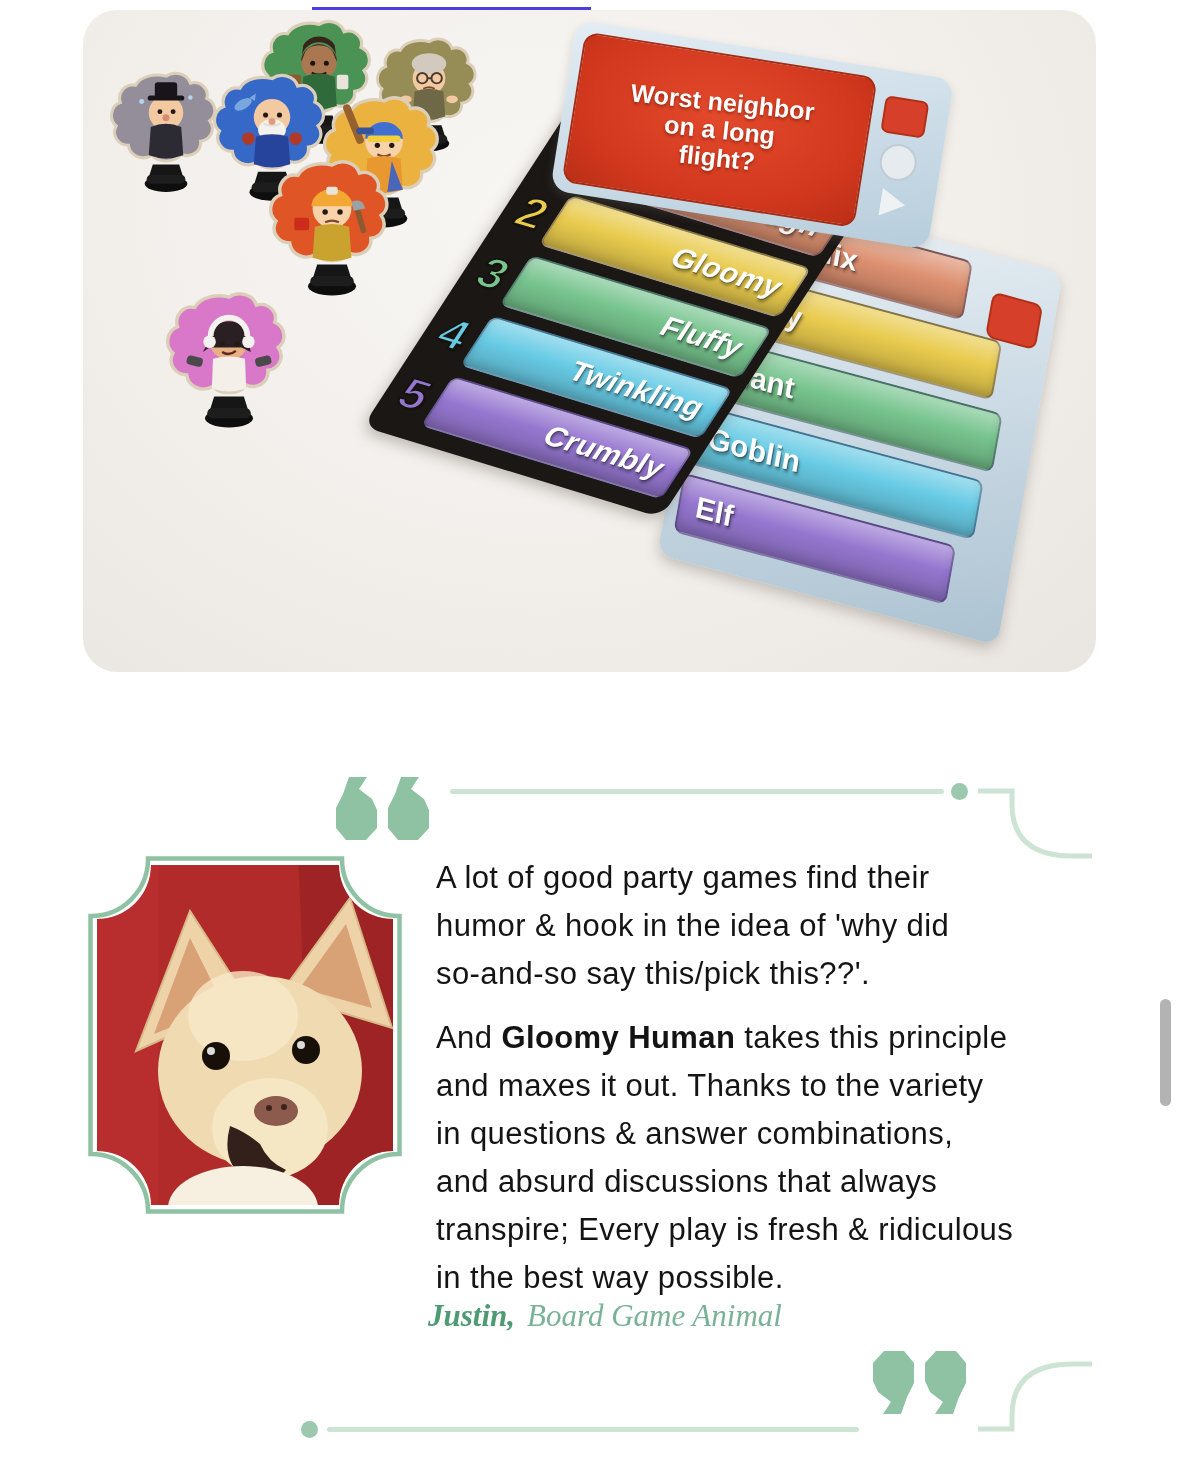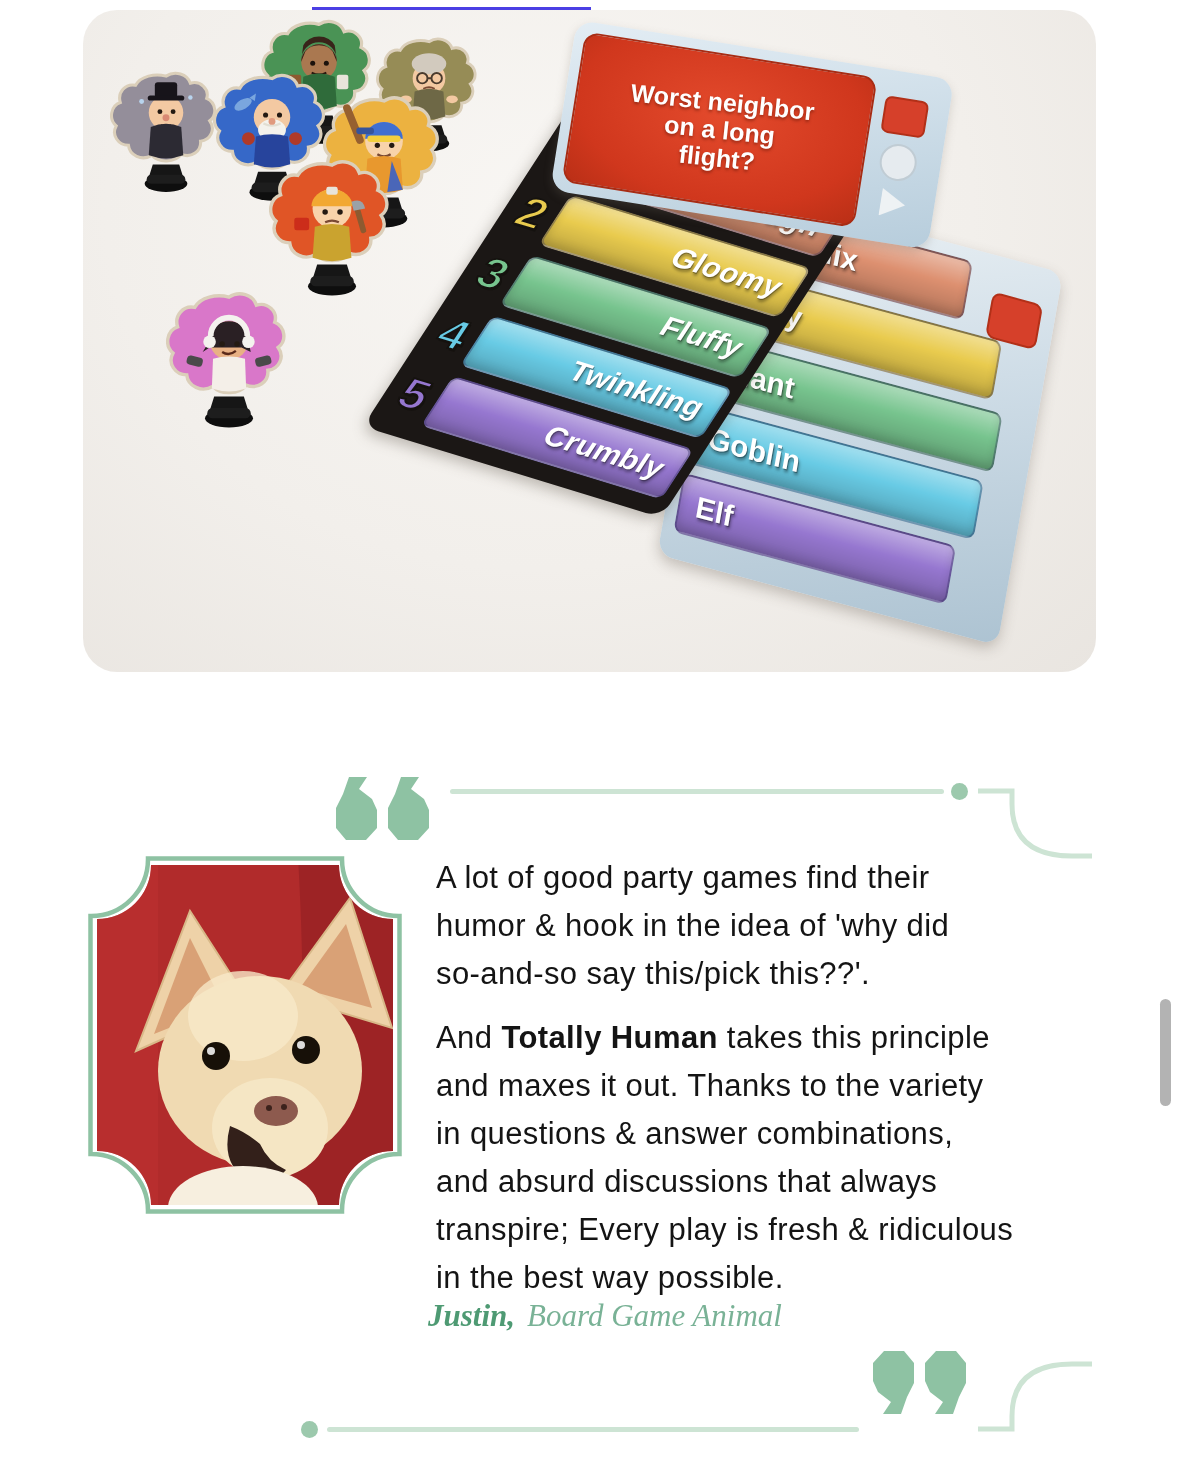--- a/index.html
+++ b/index.html
@@ -311,21 +311,21 @@
         <path d="M142,270 Q132,308 160,324 Q186,330 198,314 Q180,306 172,288 Q158,276 142,270 Z" fill="#33201a"></path>
         <ellipse cx="155" cy="352" rx="75" ry="42" fill="#f7efdf"></ellipse>
       </g>
     </svg>
   </div>
 
   <div class="quote-text">
     <p>A lot of good party games find their
 humor &amp; hook in the idea of 'why did
 so-and-so say this/pick this??'.</p>
-    <p><span>And </span><b>Totally Human</b><span> takes this principle
+    <p><span>And </span><b>Gloomy Human</b><span> takes this principle
 and maxes it out. Thanks to the variety
 in questions &amp; answer combinations,
 and absurd discussions that always
 transpire; Every play is fresh &amp; ridiculous
 in the best way possible.</span></p>
   </div>
   <div class="attribution">
     <span class="author">Justin,</span><span class="source">Board Game Animal</span>
   </div>
 

